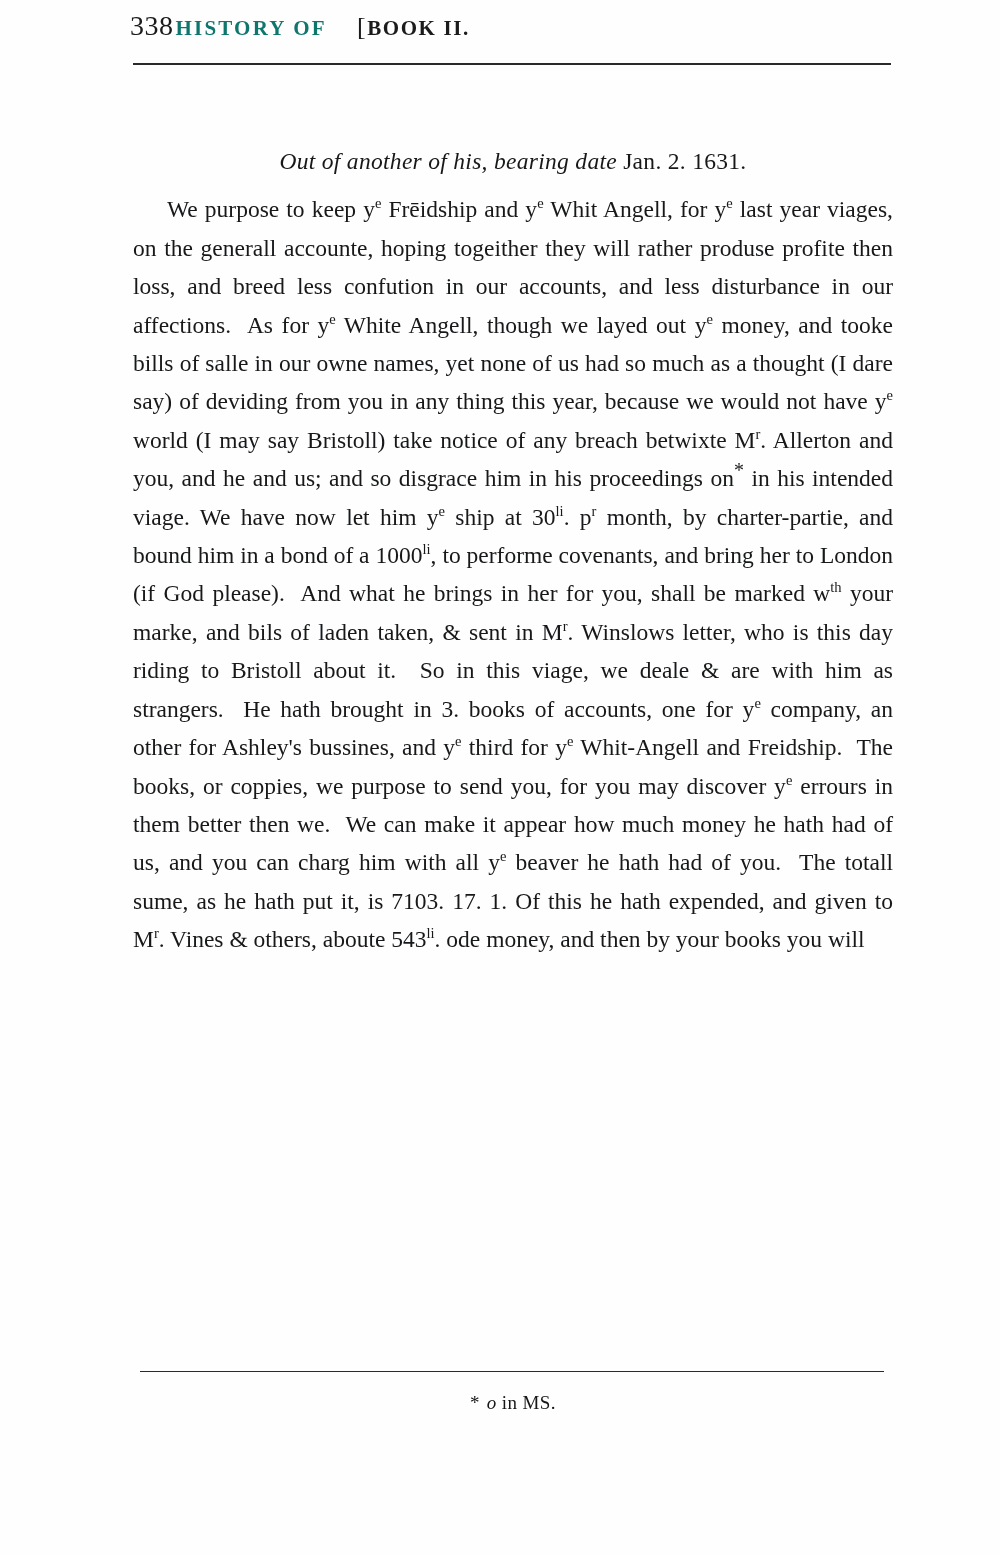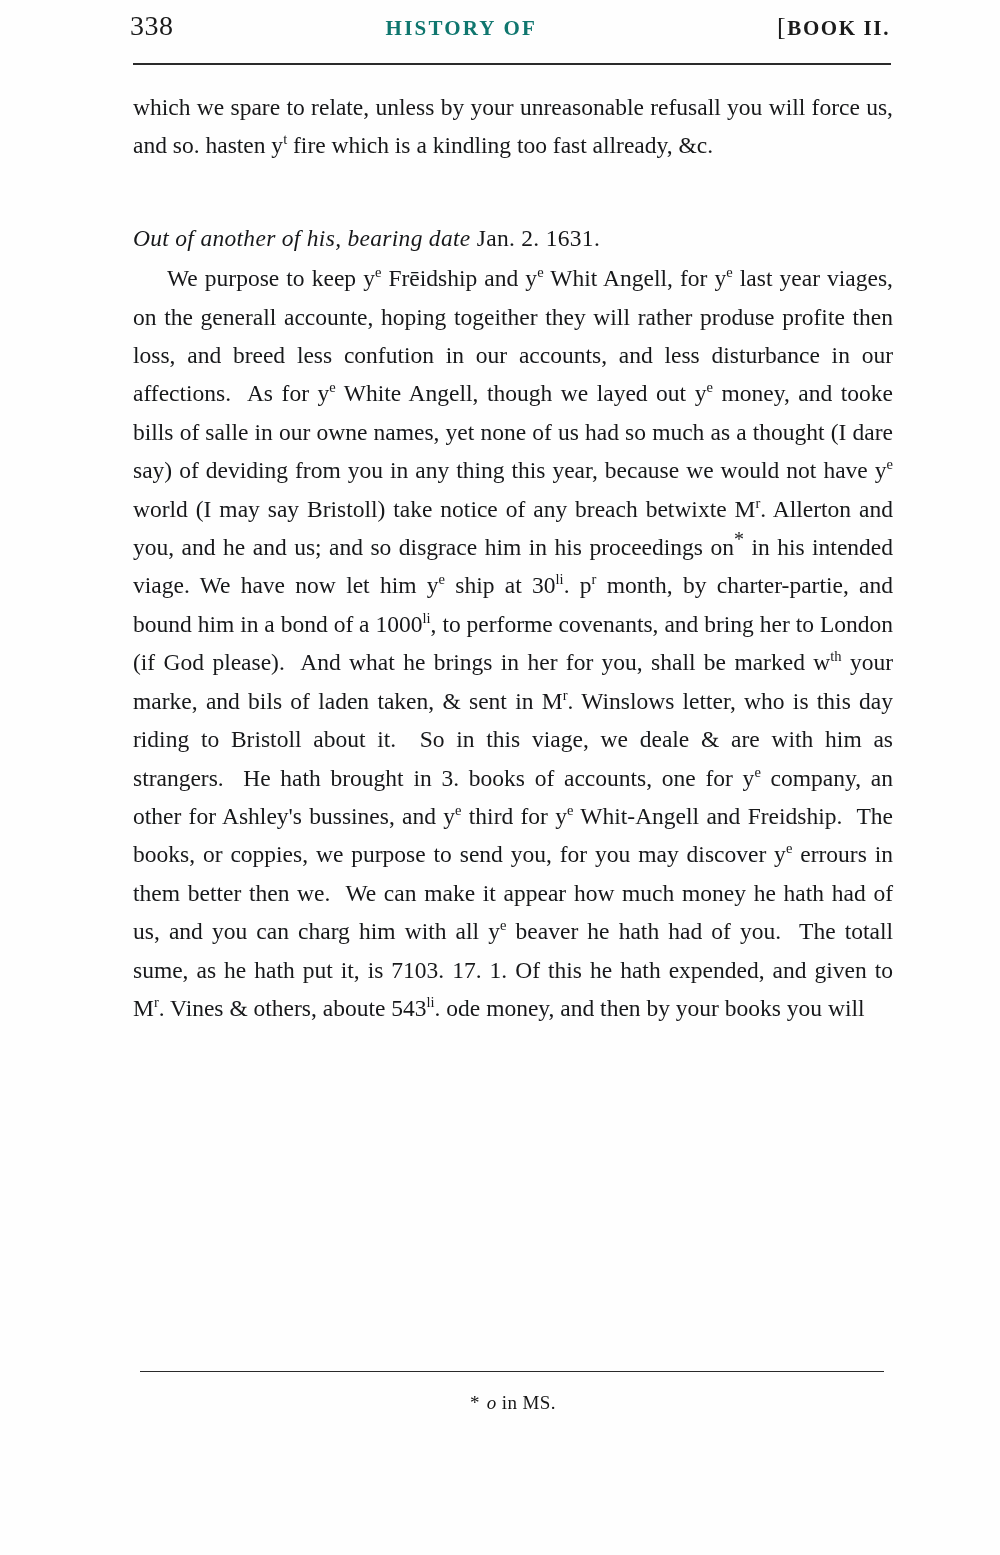--- a/index.html
+++ b/index.html
@@ -23,23 +23,24 @@
     background: #fefefe;
   }
   .header {
     position: absolute;
     left: 130px;
     top: 10px;
     width: 760px;
     height: 44px;
     display: flex;
     align-items: baseline;
-    justify-content: space-between;
+    justify-content: flex-start;
     font-size: 27px;
     letter-spacing: 0.5px;
+    gap: 16px;
   }
   .header .folio {
     font-size: 28px;
     color: #1b1b1b;
   }
   .header .running-title {
     font-size: 21px;
     letter-spacing: 2.2px;
     font-weight: 700;
     color: #0f766e;
@@ -87,21 +88,22 @@
     color: #17181a;
   }
   p {
     margin: 0;
   }
   .para-quote {
     margin-bottom: 0;
   }
   .caption {
     margin-top: 54px;
-    margin-bottom: 2px;
+    margin-bottom: 10px;
+    text-align: center;
     font-style: italic;
     font-size: 23.5px;
     letter-spacing: 0.3px;
   }
   .caption .roman {
     font-style: normal;
   }
   .para-main {
     text-indent: 34px;
   }
@@ -139,21 +141,20 @@
   <div class="header">
     <div class="folio">338</div>
     <div class="running-title">HISTORY OF</div>
     <div class="book-ref"><span class="bracket">[</span><span>BOOK II.</span></div>
   </div>
 
   <div class="rule-top"></div>
 
   <div class="body-text">
 
-    <p class="para-quote">which we spare to relate, unless by your unreasonable refusall you will force us, and so. hasten y<sup>t</sup> fire which is a kindling too fast allready, &amp;c.</p>
 
     <p class="caption"><span>Out of another of his, bearing date </span><span class="roman">Jan. 2. 1631.</span></p>
 
     <p class="para-main">We purpose to keep y<sup>e</sup> Frēidship and y<sup>e</sup> Whit Angell, for y<sup>e</sup> last year viages, on the generall accounte, hoping togeither they will rather produse profite then loss, and breed less confution in our accounts, and less disturbance in our affections.&nbsp; As for y<sup>e</sup> White Angell, though we layed out y<sup>e</sup> money, and tooke bills of salle in our owne names, yet none of us had so much as a thought (I dare say) of deviding from you in any thing this year, because we would not have y<sup>e</sup> world (I may say Bristoll) take notice of any breach betwixte M<sup>r</sup>. Allerton and you, and he and us; and so disgrace him in his proceedings on<span class="ast">*</span> in his intended viage. We have now let him y<sup>e</sup> ship at 30<sup>li</sup>. p<sup>r</sup> month, by charter-partie, and bound him in a bond of a 1000<sup>li</sup>, to performe covenants, and bring her to London (if God please).&nbsp; And what he brings in her for you, shall be marked w<sup>th</sup> your marke, and bils of laden taken, &amp; sent in M<sup>r</sup>. Winslows letter, who is this day riding to Bristoll about it.&nbsp; So in this viage, we deale &amp; are with him as strangers.&nbsp; He hath brought in 3. books of accounts, one for y<sup>e</sup> company, an other for Ashley's bussines, and y<sup>e</sup> third for y<sup>e</sup> Whit-Angell and Freidship.&nbsp; The books, or coppies, we purpose to send you, for you may discover y<sup>e</sup> errours in them better then we.&nbsp; We can make it appear how much money he hath had of us, and you can charg him with all y<sup>e</sup> beaver he hath had of you.&nbsp; The totall sume, as he hath put it, is 7103. 17. 1. Of this he hath expended, and given to M<sup>r</sup>. Vines &amp; others, aboute 543<sup>li</sup>. ode money, and then by your books you will</p>
 
   </div>
 
   <div class="rule-bottom"></div>
 
   <div class="footnote"><span class="fn-mark">*</span> <span class="fn-ital">o</span><span> in MS.</span></div>

